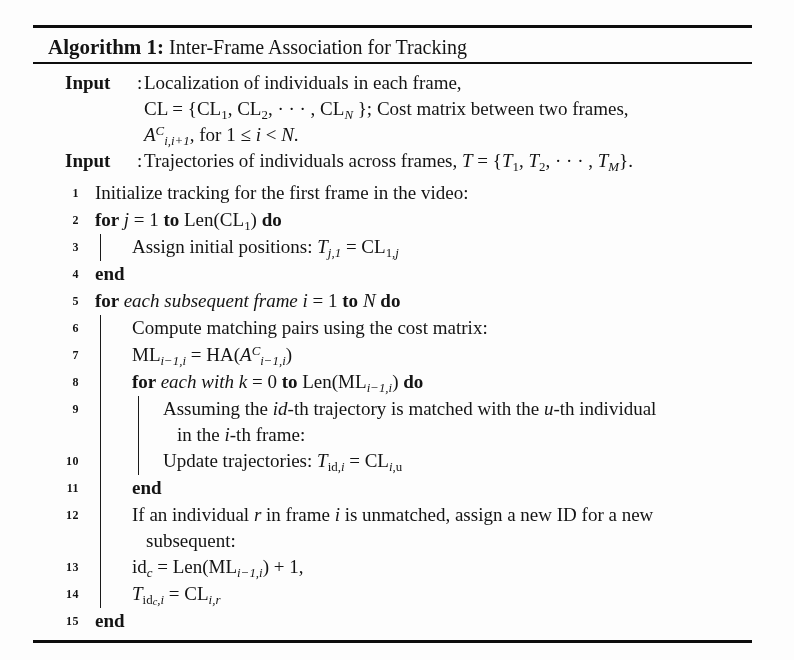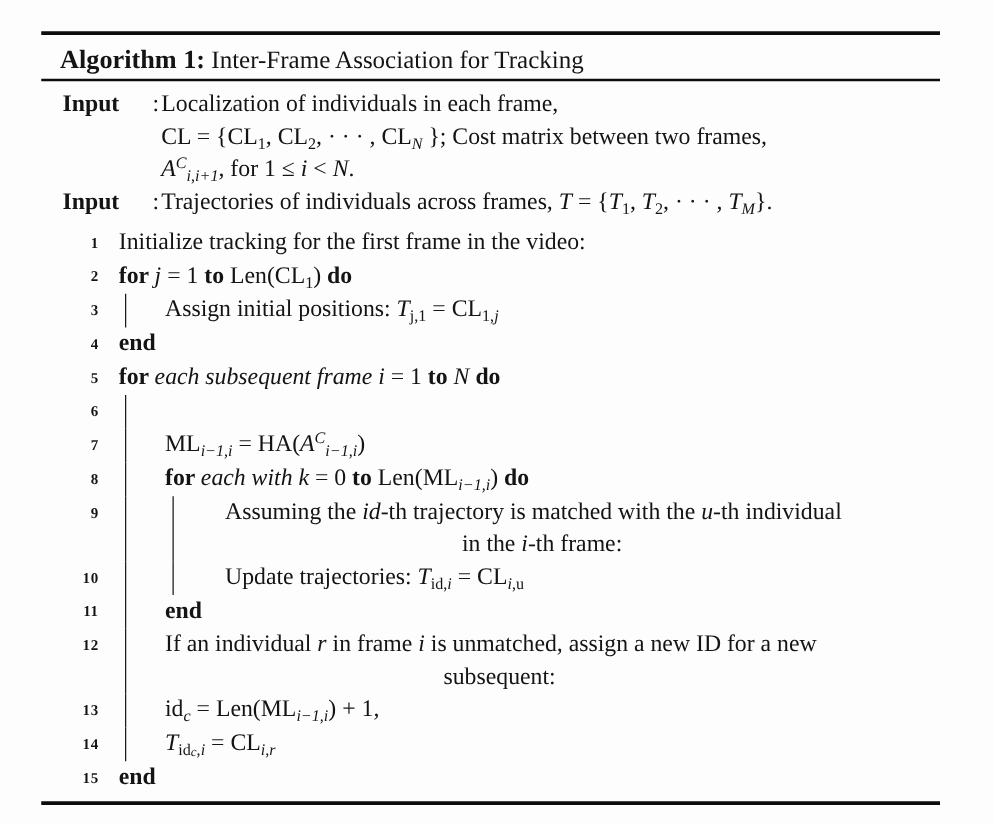--- a/index.html
+++ b/index.html
@@ -4,35 +4,35 @@
 <style>
   html,body{margin:0;padding:0;background:#fdfdfd;}
   body{width:794px;height:660px;position:relative;overflow:hidden;
        font-family:"Liberation Serif","DejaVu Serif",serif;color:#141414;}
   .algo-box{position:absolute;left:33px;top:25px;width:719px;
             border-top:3px solid #0d0d0d;border-bottom:3px solid #0d0d0d;background:transparent;}
   .titlebar{border-bottom:2px solid #0d0d0d;padding:6px 4px 2px 15px;
             font-size:20px;line-height:26px;white-space:nowrap;}
   .titlebar .t-label{font-weight:bold;font-size:21px;}
   .io{padding:6px 0 6px 0;font-size:19px;line-height:26px;}
-  .iorow{display:flex;margin-left:17px;}
+  .iorow{display:flex;margin-left:32px;}
   .iolabel{flex:0 0 72px;font-weight:bold;}
   .iocolon{flex:0 0 7px;}
   .iotext{flex:1 1 auto;}
   .body{padding-bottom:5px;}
   .row{display:flex;align-items:stretch;font-size:19px;line-height:26px;}
   .num{flex:0 0 46px;text-align:right;font-size:12px;line-height:27px;
        font-weight:bold;letter-spacing:0.5px;}
   .bar{flex:0 0 0px;border-left:1.5px solid #1a1a1a;}
   .b1{margin-left:21px;}
   .b2{margin-left:37px;}
-  .txt{padding-left:14px;text-indent:-14px;text-align:center;}
+  .txt{padding-left:14px;text-indent:-14px;}
   .l0 .txt{margin-left:16px;}
   .l1 .txt{margin-left:31px;}
-  .l2 .txt{margin-left:41px;}
+  .l2 .txt{margin-left:24px;}
   .sub{font-size:68%;vertical-align:-0.32em;line-height:0;}
   .sup{font-size:68%;vertical-align:0.5em;line-height:0;}
   .sub2{font-size:55%;vertical-align:-0.45em;line-height:0;}
 </style>
 </head>
 <body>
 
 <div class="algo-box">
 
   <div class="titlebar">
@@ -57,33 +57,34 @@
       <span class="num">1</span>
       <div class="txt"><span>Initialize tracking for the first frame in the video:</span></div>
     </div>
     <div class="row l0">
       <span class="num">2</span>
       <div class="txt"><span style="font-weight: bold;">for </span><span style="font-style: italic;">j</span><span> = 1 </span><span style="font-weight: bold;">to</span><span> Len(CL</span><span class="sub">1</span><span>) </span><span style="font-weight: bold;">do</span></div>
     </div>
     <div class="row l1">
       <span class="num">3</span>
       <span class="bar b1"></span>
-      <div class="txt"><span>Assign initial positions: </span><span style="font-style: italic;">T</span><span class="sub" style="">j,1</span><span> = CL</span><span class="sub">1,</span><span class="sub" style="font-style: italic;">j</span></div>
+      <div class="txt"><span>Assign initial positions: </span><span style="font-style: italic;">T</span><span class="sub" style="font-style: italic;">j,1</span><span> = CL</span><span class="sub">1,</span><span class="sub" style="font-style: italic;">j</span></div>
     </div>
     <div class="row l0">
       <span class="num">4</span>
       <div class="txt"><span style="font-weight: bold;">end</span></div>
     </div>
     <div class="row l0">
       <span class="num">5</span>
       <div class="txt"><span style="font-weight: bold;">for </span><span style="font-style: italic; font-family: Liberation Serif, serif;">each subsequent frame i</span><span> = 1 </span><span style="font-weight: bold;">to</span><span> </span><span style="font-style: italic;">N</span><span> </span><span style="font-weight: bold;">do</span></div>
     </div>
     <div class="row l1">
       <span class="num">6</span>
       <span class="bar b1"></span>
+      <div class="txt"><span>Compute matching pairs using the cost matrix:</span></div>
     </div>
     <div class="row l1">
       <span class="num">7</span>
       <span class="bar b1"></span>
       <div class="txt"><span>ML</span><span class="sub" style="font-style: italic;">i−1,i</span><span> = HA(</span><span style="font-style: italic;">A</span><span class="sup" style="font-style: italic;">C</span><span class="sub" style="font-style: italic;">i−1,i</span><span>)</span></div>
     </div>
     <div class="row l1">
       <span class="num">8</span>
       <span class="bar b1"></span>
       <div class="txt"><span style="font-weight: bold;">for </span><span style="font-style: italic;">each with k</span><span> = 0 </span><span style="font-weight: bold;">to</span><span> Len(ML</span><span class="sub" style="font-style: italic;">i−1,i</span><span>) </span><span style="font-weight: bold;">do</span></div>

